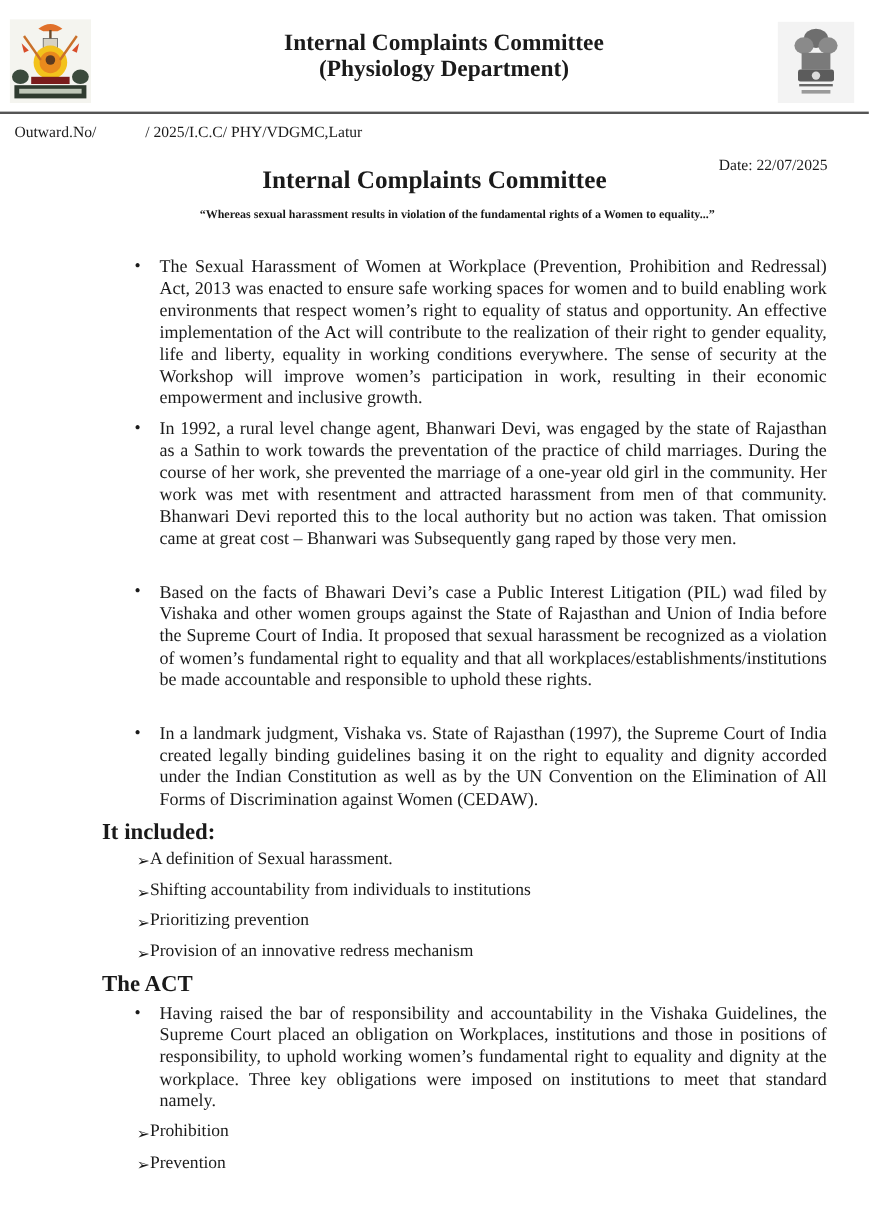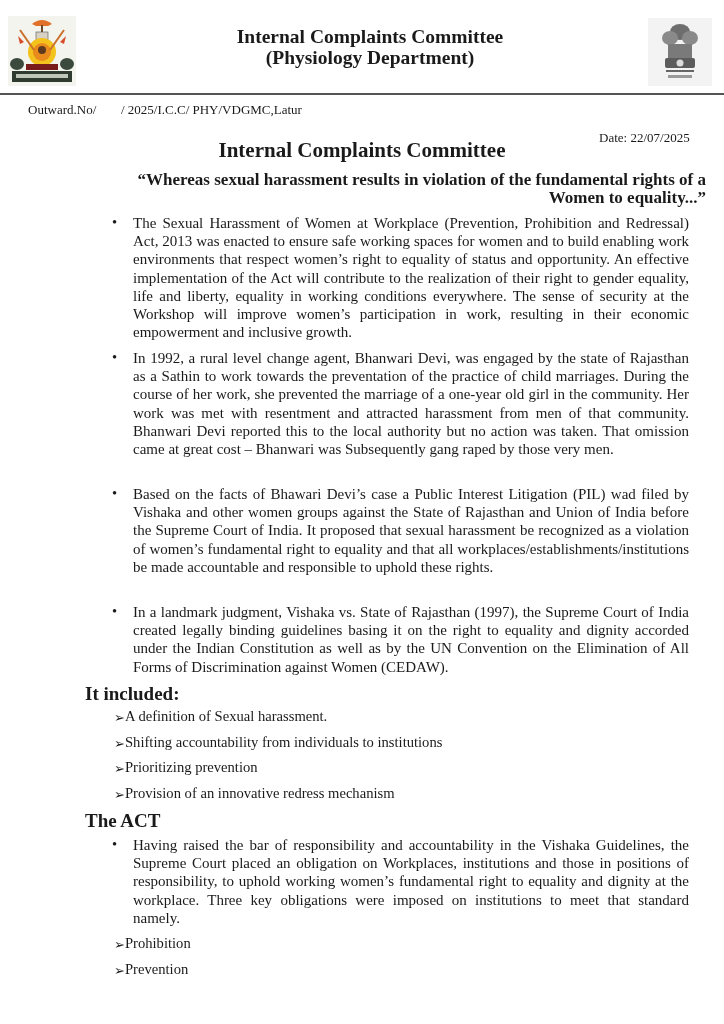--- a/index.html
+++ b/index.html
@@ -9,25 +9,25 @@
   }
   .header { position: absolute; left: 0; top: 0; width: 724px; height: 96px; }
   .logo-left { position: absolute; left: 8px; top: 16px; width: 68px; height: 70px; }
   .logo-right { position: absolute; left: 648px; top: 18px; width: 64px; height: 68px; }
   .titles { position: absolute; left: 90px; top: 26px; width: 560px; text-align: center; font-weight: bold; }
   .titles .t1 { font-size: 19.5px; line-height: 21px; }
   .titles .t2 { font-size: 19.5px; line-height: 21px; }
   .titles .t3 { font-size: 21px; line-height: 23px; margin-left: -18px; }
   .rule { position: absolute; left: 0; top: 93px; width: 724px; height: 2px; background: #555; }
   .refline { position: absolute; top: 102px; left: 0; width: 724px; font-size: 13px; }
-  .ref-label { position: absolute; left: 28px; }
+  .ref-label { position: absolute; left: 12px; }
   .ref-num { position: absolute; left: 121px; }
   .ref-date { position: absolute; left: 599px; margin-top: 28px; }
   .main-title { position: absolute; top: 138px; left: 0; width: 724px; text-align: center; font-size: 21px; font-weight: bold; }
-  .quote { position: absolute; top: 171px; left: 106px; width: 600px; text-align: right; font-weight: bold; font-size: 17px; line-height: 18px; }
+  .quote { position: absolute; top: 171px; left: 81px; width: 600px; text-align: center; font-weight: bold; font-size: 10px; line-height: 18px; }
   .bul { position: absolute; left: 112px; font-size: 14.6px; }
   .bul-text { position: absolute; left: 133px; width: 556px; font-size: 15px; line-height: 18.2px; text-align: justify; }
   .heading { position: absolute; left: 85px; font-weight: bold; font-size: 19px; }
   .arrow { position: absolute; left: 114px; font-size: 13px; }
   .arrow-text { position: absolute; left: 125px; font-size: 14.6px; }
   svg { display: block; }
 </style>
 </head>
 <body>
 

